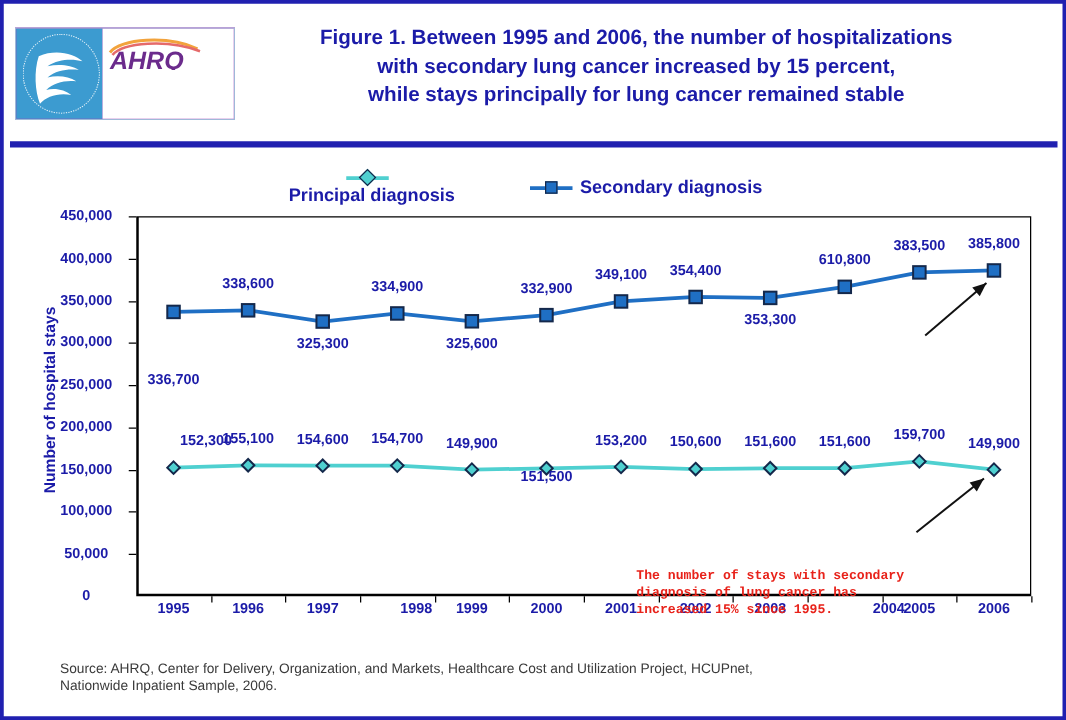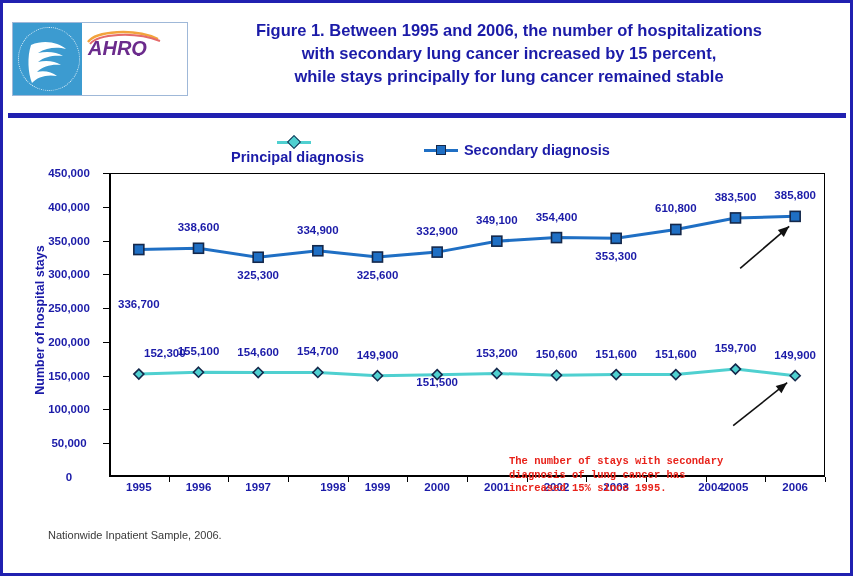--- a/index.html
+++ b/index.html
@@ -400,16 +400,17 @@
         <div class="pt-label" style="left: 672.833px; top: 39.4764px;">610,800</div>
         <div class="pt-label" style="left: 732.5px; top: 27.9244px;">383,500</div>
         <div class="pt-label" style="left: 792.167px; top: 26.3707px;">385,800</div>
       </div>
 
     <div class="annot" id="annot-secondary">The number of stays with secondary diagnosis of lung cancer has increased 15% since 1995.</div>
 
   </div>
 
   <div id="source">
+    <div>Source: AHRQ, Center for Delivery, Organization, and Markets, Healthcare Cost and Utilization Project, HCUPnet,</div>
     <div>Nationwide Inpatient Sample, 2006.</div>
   </div>
 
 </div>
 
 </body></html>

